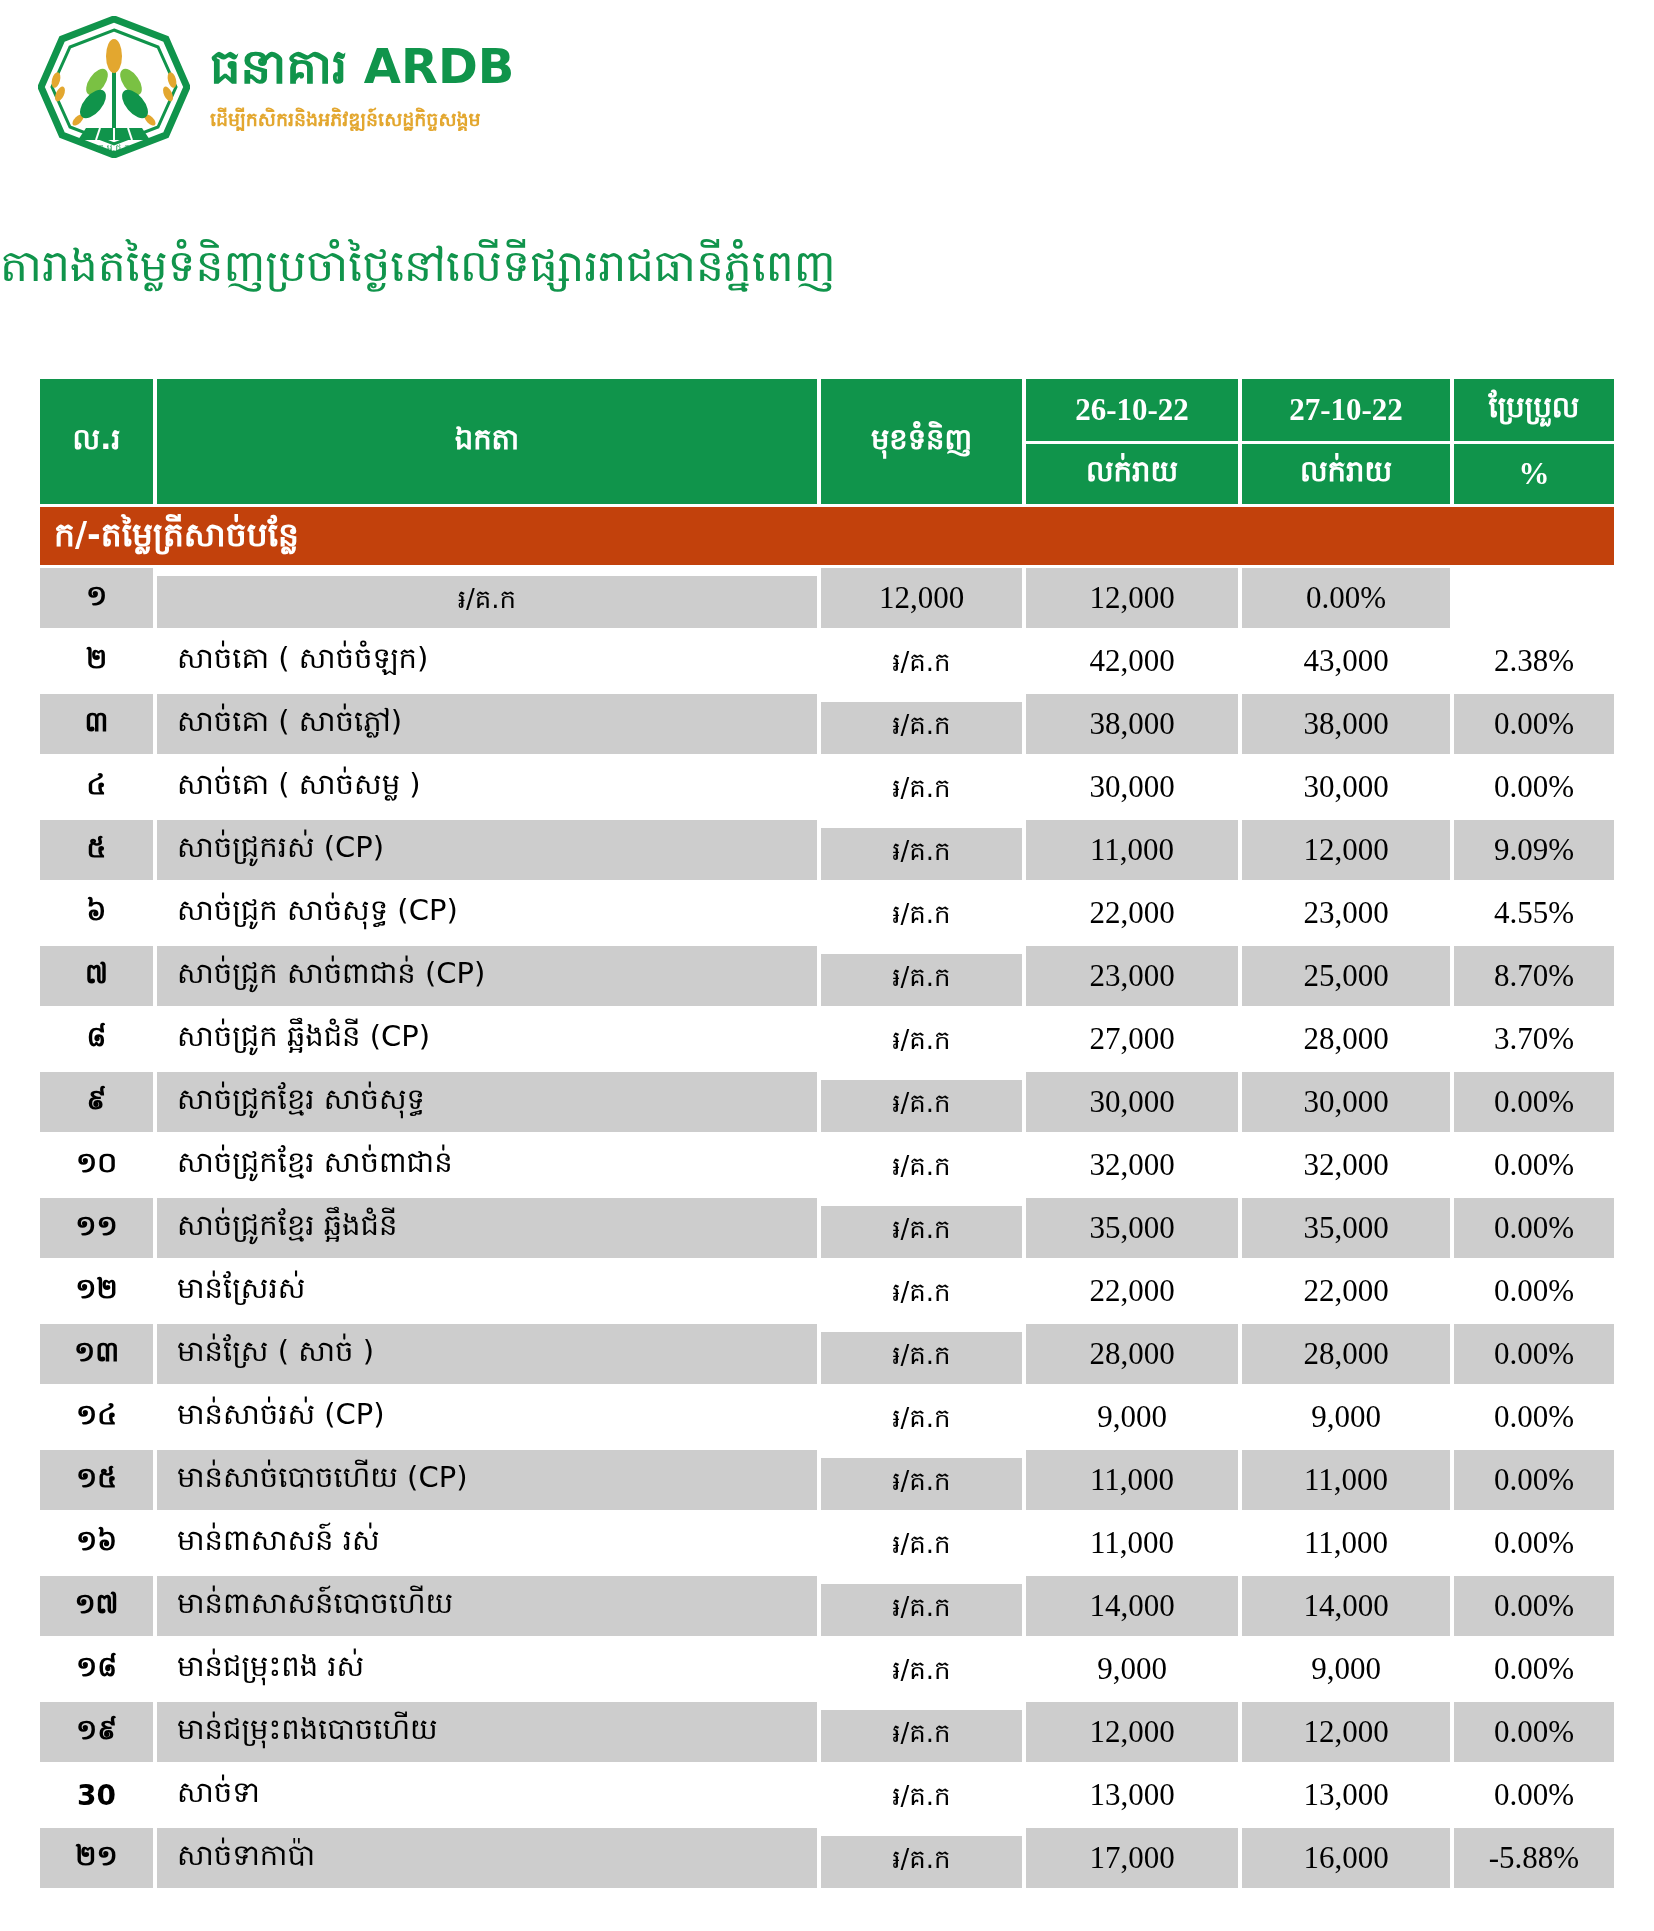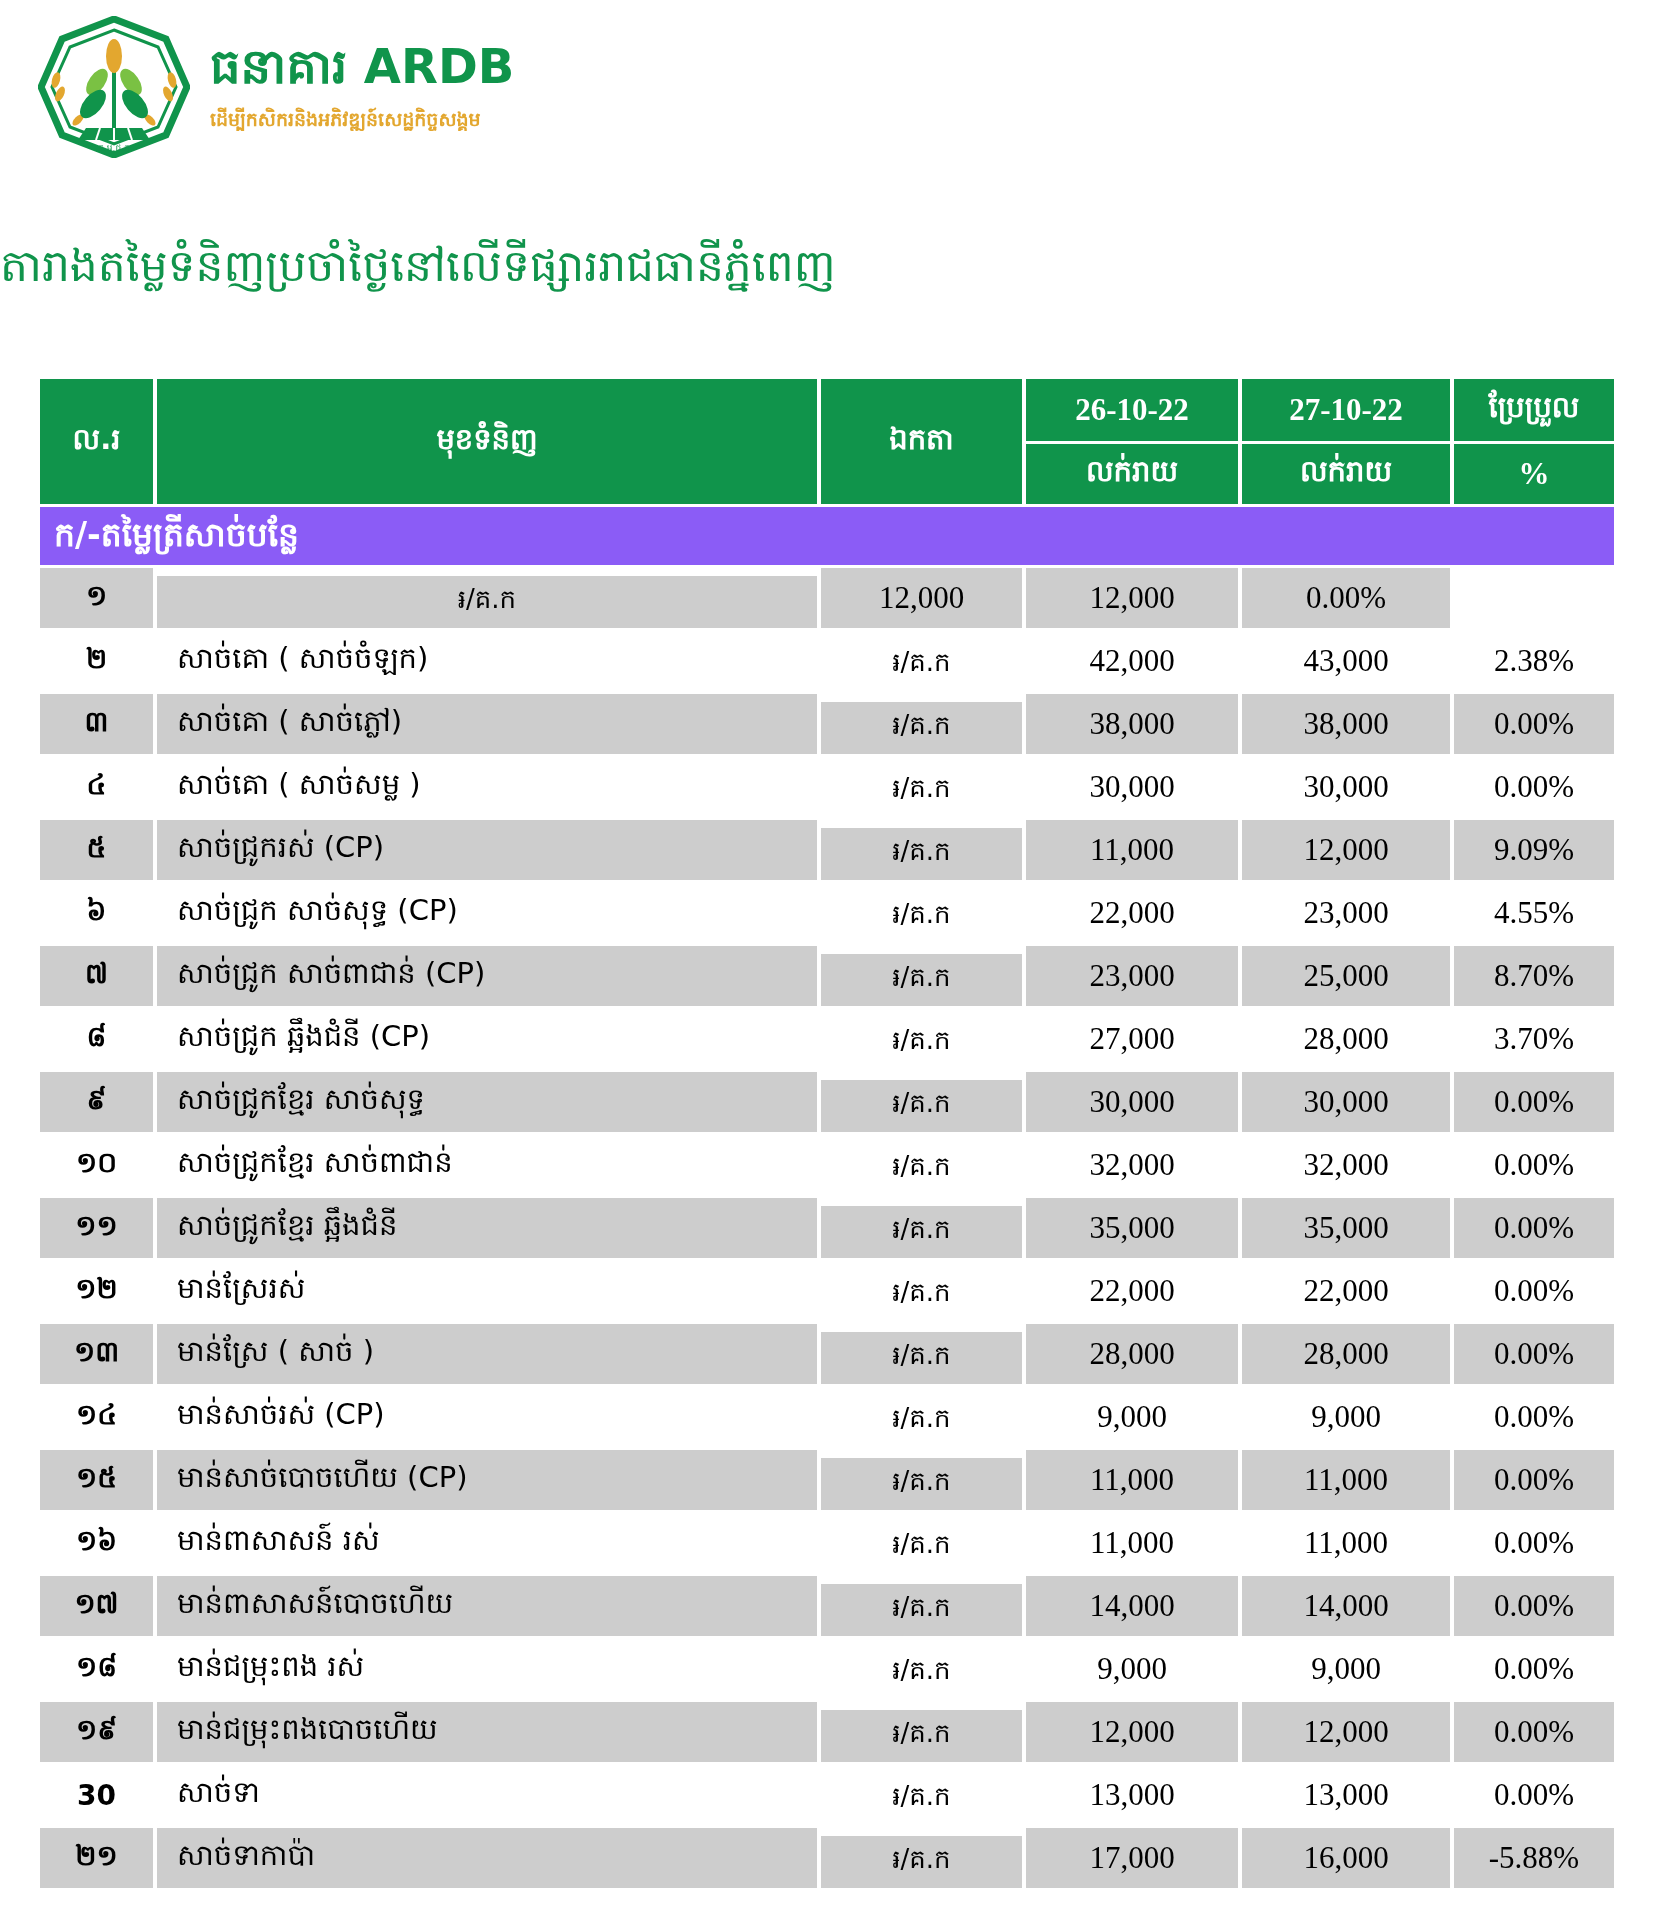--- a/index.html
+++ b/index.html
@@ -20,21 +20,21 @@
   .price-table { position:absolute; left:40px; top:363px; width:1574px; }
 
   .thead { display:grid; grid-template-columns:113px 660px 201px 212px 208px 1fr;
            grid-template-rows:62px 60px; gap:3px 4px;margin-top:16px; }
   .th { background:#10944B; color:#ffffff; display:flex; align-items:center; justify-content:center;
         font-weight:bold; font-size:29px; }
   .th.span2 { grid-row:1 / span 2; }
   .th.date { font-family:"Liberation Serif", serif; font-size:31px; }
   .th.pct  { font-family:"Liberation Serif", serif; font-size:31px; }
 
-  .section-bar { margin-top:3px; height:58px; background:#8b5cf6; color:#ffffff;
+  .section-bar { margin-top:3px; height:58px; background:#c2410c; color:#ffffff;
                  font-weight:bold; font-size:33px; line-height:56px; padding-left:14px; }
 
   .rows { margin-top:3px; display:flex; flex-direction:column; row-gap:3px; }
   .row { display:grid; grid-template-columns:113px 660px 201px 212px 208px 1fr;
          column-gap:4px; height:60px; }
   .row > div { display:flex; align-items:center; justify-content:center; background:transparent; }
   .row.gray > div { background:#CDCDCD; }
   .cell-no   { font-weight:bold; font-size:28px; color:#000; }
   .cell-item { justify-content:flex-start !important; padding-left:20px; font-size:29px; color:#000; }
   .cell-unit { font-size:26px; color:#000;margin-top:8px; }
@@ -77,22 +77,22 @@
     <div class="brand-tagline">ដើម្បីកសិករនិងអភិវឌ្ឍន៍សេដ្ឋកិច្ចសង្គម</div>
   </div>
 </div>
 
 <div class="page-title">តារាងតម្លៃទំនិញប្រចាំថ្ងៃនៅលើទីផ្សាររាជធានីភ្នំពេញ</div>
 
 <div class="price-table">
 
   <div class="thead">
     <div class="th span2">ល.រ</div>
+    <div class="th span2">ឯកតា</div>
     <div class="th span2">មុខទំនិញ</div>
-    <div class="th span2">ឯកតា</div>
     <div class="th date">26-10-22</div>
     <div class="th date">27-10-22</div>
     <div class="th">ប្រែប្រួល</div>
     <div class="th">លក់រាយ</div>
     <div class="th">លក់រាយ</div>
     <div class="th pct">%</div>
   </div>
 
   <div class="section-bar">ក/-តម្លៃត្រីសាច់បន្លែ</div>
 

